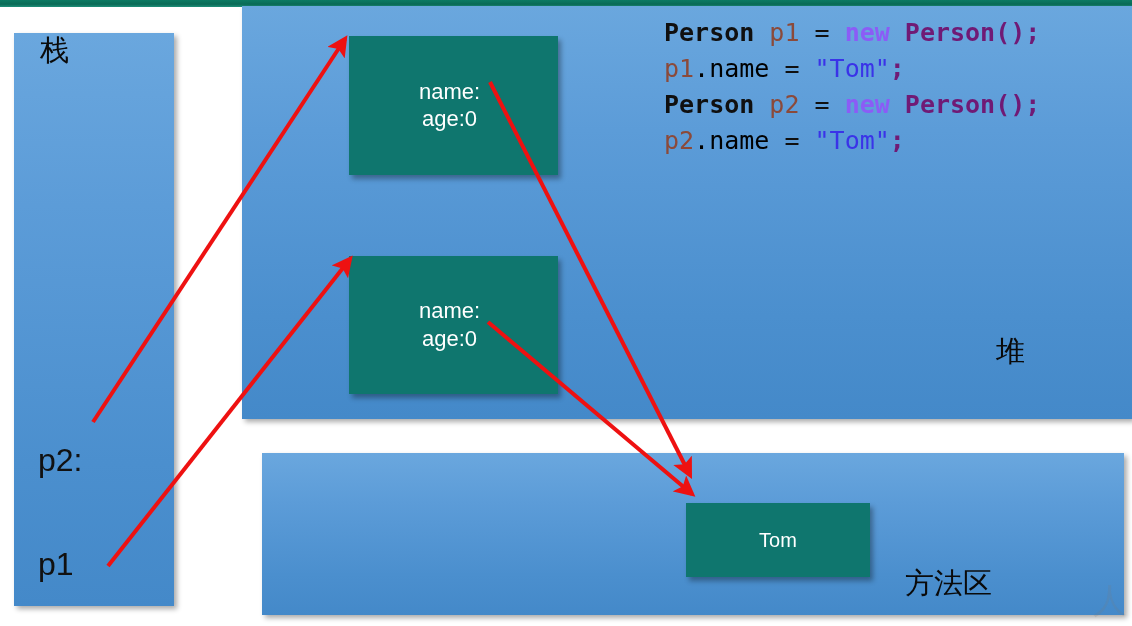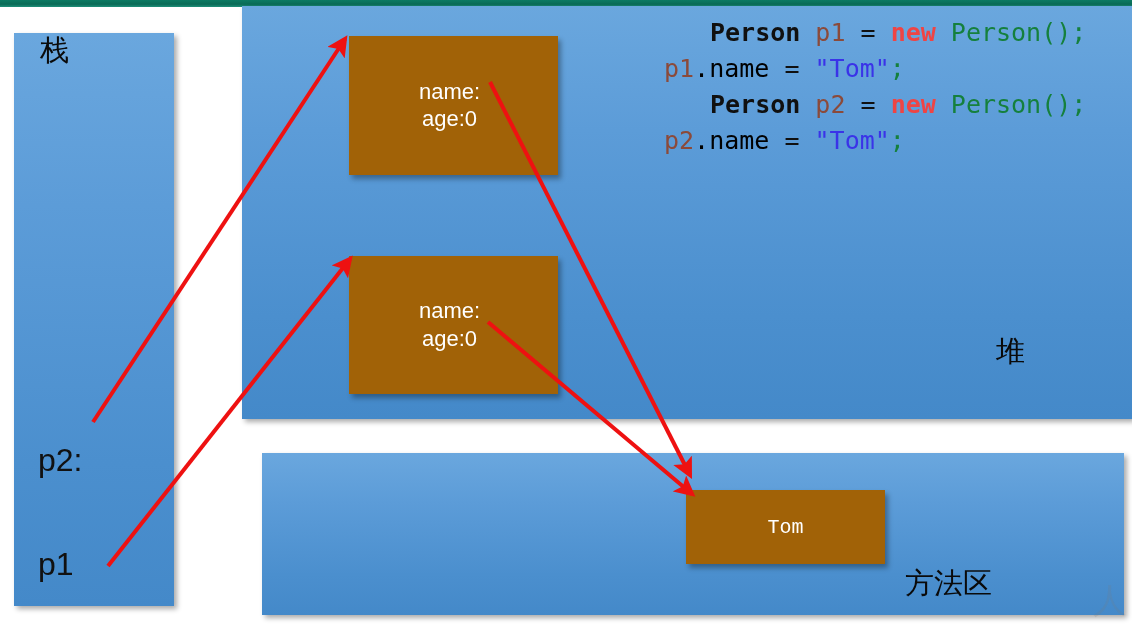--- a/index.html
+++ b/index.html
@@ -33,28 +33,28 @@
     box-shadow: 3px 3px 5px rgba(0,0,0,0.33);
   }
 
   #stack-region  { left: 14px;  top: 33px;  width: 160px; height: 573px; }
   #heap-region   { left: 242px; top: 6px;   width: 890px; height: 413px; }
   #method-region { left: 262px; top: 453px; width: 862px; height: 162px; }
 
   
   .obj-box {
     position: absolute;
-    background: #a16207;
+    background: #0f766e;
     box-shadow: 3px 4px 5px rgba(0,0,0,0.33);
     color: #ffffff;
   }
   #obj-box-1 { left: 349px; top: 36px;  width: 209px; height: 139px; }
   #obj-box-2 { left: 349px; top: 256px; width: 209px; height: 138px; }
   #string-box {
-    left: 686px; top: 490px; width: 199px; height: 74px; font-family: Liberation Mono, monospace;
+    left: 686px; top: 503px; width: 184px; height: 74px;
   }
 
   .obj-field-stack {
     position: absolute;
     left: 0; top: 50%;
     transform: translateY(-50%);
     width: 100%;
     text-align: center;
     line-height: 1.27;
   }
@@ -100,27 +100,27 @@
   
   #code-block {
     position: absolute;
     left: 664px; top: 15px;
     font-family: "DejaVu Sans Mono", "Liberation Mono", monospace;
     font-size: 25px;
     line-height: 36px;
     white-space: pre;
   }
   .code-line { display: block; }
-  .tok-type    { color: #101010; font-weight: bold; margin-left: 46px; }
+  .tok-type    { color: #101010; font-weight: bold; }
   .tok-var     { color: #8B4A3A; }
   .tok-op      { color: #101010; }
-  .tok-kw      { color: #ef4444; font-weight: bold; }
+  .tok-kw      { color: #8b5cf6; font-weight: bold; }
   .tok-field   { color: #000000; }
   .tok-str     { color: #3A33E8; }
-  .tok-punct   { color: #15803d; font-weight: normal; }
+  .tok-punct   { color: #701a75; font-weight: bold; }
 
   
   #arrow-layer {
     position: absolute;
     left: 0; top: 0;
     width: 1132px; height: 626px;
     pointer-events: none;
   }
 
   

